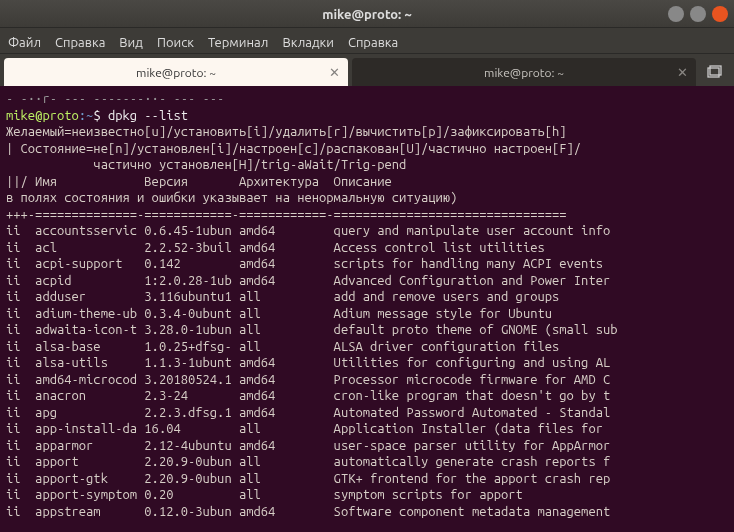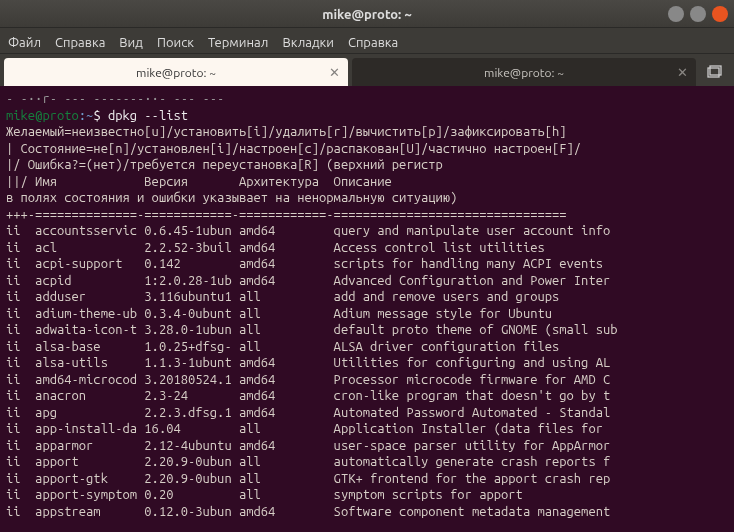--- a/index.html
+++ b/index.html
@@ -103,21 +103,21 @@
       background: #300a24;
       height: calc(532px - 28px - 26px - 32px);
       padding: 4px 6px;
       font-family: "Ubuntu Mono", "DejaVu Sans Mono", monospace;
       font-size: 13px;
       line-height: 16.5px;
       color: #d7cfc7;
       overflow: hidden;
     }
     .term-line { white-space: pre; }
-    .prompt-user { color: #15803d; }
+    .prompt-user { color: #bef264; }
     .prompt-path { color: #729fcf; }
     .prompt-cmd { color: #eee; }
     .dim { color: #999; }
     .pkg-row { white-space: pre; }
   </style>
 </head>
 <body>
 
 <div class="titlebar">
   <span class="titlebar-title">mike@proto: ~</span>
@@ -153,21 +153,21 @@
       <rect x="3" y="1" width="11" height="9" fill="none" stroke="#ccc" stroke-width="1.3"></rect>
     </svg>
   </div>
 </div>
 
 <div class="terminal">
   <div class="term-line dim">- -··r- --- -------··- --- ---</div>
   <div class="term-line"><span class="prompt-user">mike@proto</span><span class="prompt-path">:</span><span class="prompt-path">~</span><span class="prompt-cmd">$ </span><span class="prompt-cmd">dpkg --list</span></div>
   <div class="term-line">Желаемый=неизвестно[u]/установить[i]/удалить[r]/вычистить[p]/зафиксировать[h]</div>
   <div class="term-line">| Состояние=не[n]/установлен[i]/настроен[c]/распакован[U]/частично настроен[F]/</div>
-  <div class="term-line">|/ Ошибка?=(нет)/требуется переустановка[R] (верхний регистр</div>
+  <div class="term-line">            частично установлен[H]/trig-aWait/Trig-pend</div>
   <div class="term-line">||/ Имя            Версия       Архитектура  Описание</div>
   <div class="term-line">в полях состояния и ошибки указывает на ненормальную ситуацию)</div>
   <div class="term-line">+++-==============-============-============-================================</div>
   <div id="pkg-list">
       <div class="pkg-row">ii  accountsservic 0.6.45-1ubun amd64        query and manipulate user account info</div>
       <div class="pkg-row">ii  acl            2.2.52-3buil amd64        Access control list utilities</div>
       <div class="pkg-row">ii  acpi-support   0.142        amd64        scripts for handling many ACPI events</div>
       <div class="pkg-row">ii  acpid          1:2.0.28-1ub amd64        Advanced Configuration and Power Inter</div>
       <div class="pkg-row">ii  adduser        3.116ubuntu1 all          add and remove users and groups</div>
       <div class="pkg-row">ii  adium-theme-ub 0.3.4-0ubunt all          Adium message style for Ubuntu</div>

